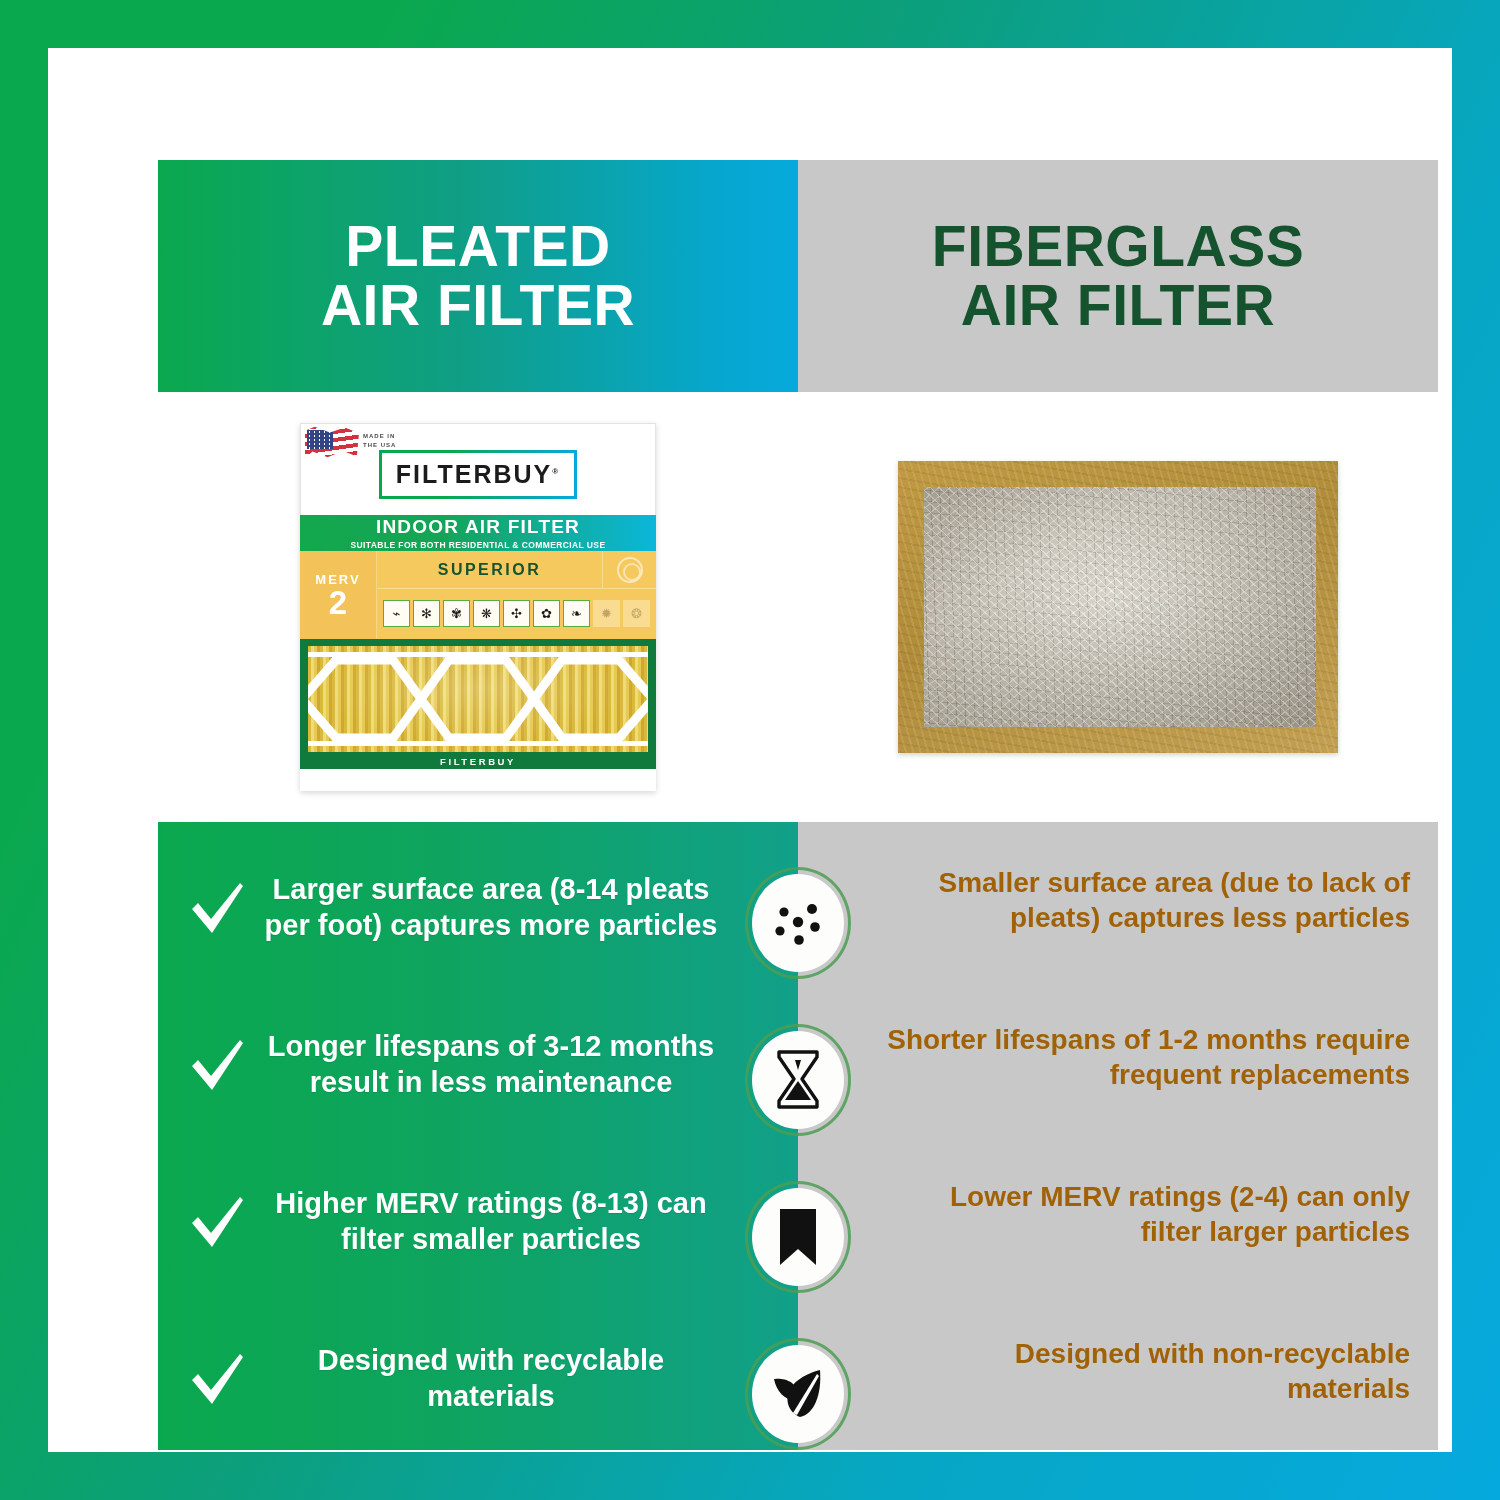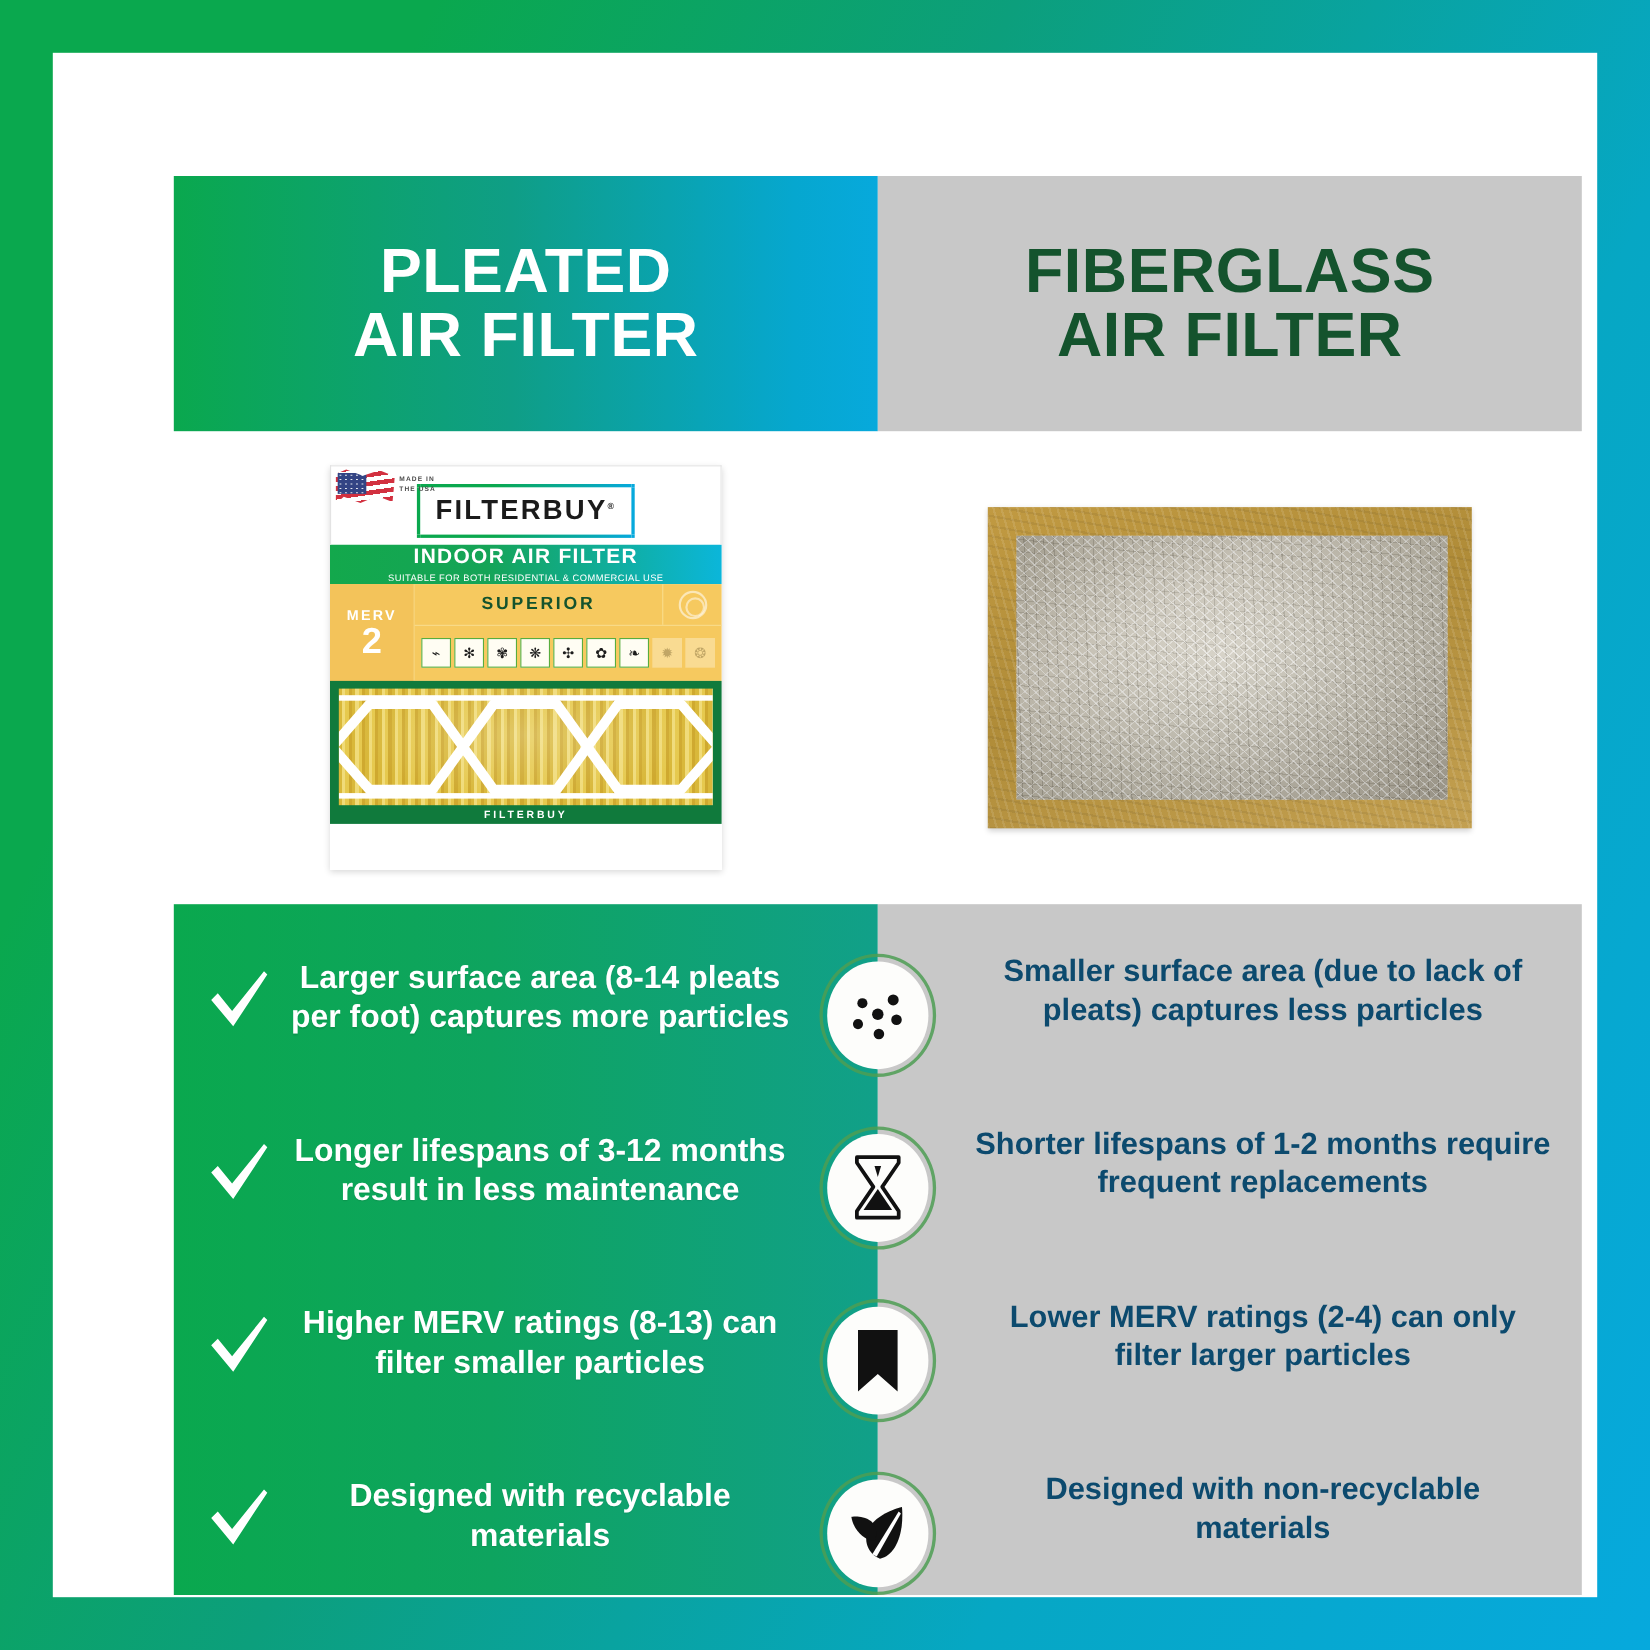--- a/index.html
+++ b/index.html
@@ -60,21 +60,21 @@
   }
 
   
   .pkg {
     position: relative;
     width: 356px; height: 368px;
     box-shadow: 0 2px 6px rgba(0,0,0,.16);
   }
   .pkg-top {
     position: relative;
-    height: 72px; background: #ffffff;
+    height: 92px; background: #ffffff;
     border: 1px solid #e3e3e3; border-bottom: none;
     display: flex; align-items: center; justify-content: center;
   }
   .flag {
     position: absolute; left: 4px; top: 2px;
     width: 54px; height: 40px;
     background:
       repeating-linear-gradient(172deg, #cf2030 0 4px, #ffffff 4px 8px);
     clip-path: polygon(0 12%, 18% 2%, 46% 16%, 74% 4%, 100% 18%, 96% 76%, 70% 62%, 42% 78%, 14% 64%, 0 80%);
     opacity: .92;
@@ -102,21 +102,21 @@
   }
   .logo-text sup { font-size: 8px; vertical-align: super; }
 
   .pkg-band {
     height: 36px;
     background: linear-gradient(90deg, #13a84c 0%, #15a457 40%, #0bb6da 100%);
     color: #ffffff; text-align: center;
     display: flex; flex-direction: column; justify-content: center;
   }
   .band-t1 { font-size: 19px; font-weight: bold; letter-spacing: 1.2px; }
-  .band-t2 { font-size: 8.5px; font-weight: normal; letter-spacing: .4px; margin-top: 2px; }
+  .band-t2 { font-size: 8.5px; font-weight: bold; letter-spacing: .4px; margin-top: 2px; }
 
   .pkg-merv {
     display: flex; height: 88px;
     background: #f6c95f;
   }
   .merv-left {
     width: 78px; background: #f3c35a;
     color: #ffffff; text-align: center;
     display: flex; flex-direction: column; justify-content: center; align-items: center;
     border-right: 1px solid #f8d782;
@@ -248,22 +248,22 @@
     color: #ffffff; font-size: 29px; font-weight: bold;
     line-height: 1.22;
     text-shadow: 0 1px 1px rgba(0,0,0,.10);
   }
   .c-right {
     width: 50%; height: 100%;
     display: flex; align-items: center;
     padding-left: 88px; padding-right: 28px;
   }
   .c-right-text {
-    flex: 1; text-align: center;
-    color: #0c4a6e; font-size: 28px; font-weight: bold;
+    flex: 1; text-align: right;
+    color: #a16207; font-size: 28px; font-weight: bold;
     line-height: 1.22;
   }
 
   
   .medallions { position: absolute; left: 50%; top: 0; height: 100%; width: 0; }
   .medal {
     position: absolute; left: -53px;
     width: 106px; height: 112px;
   }
   .medal-ring {

